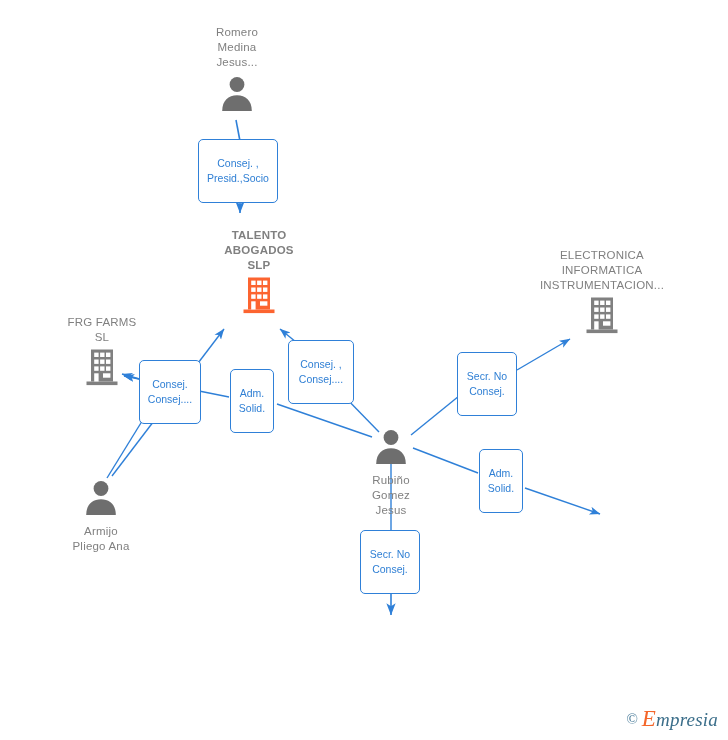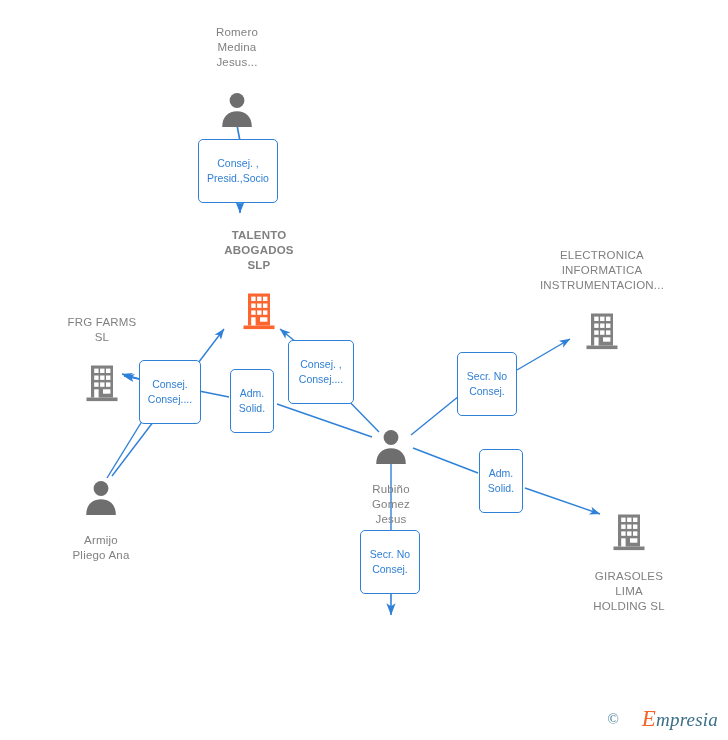--- a/index.html
+++ b/index.html
@@ -26,39 +26,38 @@
     pointer-events: none;
   }
   .node {
     position: absolute;
     width: 130px;
     margin-left: -65px;
     text-align: center;
     display: flex;
     flex-direction: column;
     align-items: center;
-    gap: 16px;
   }
   .node-label {
     font-size: 11.5px;
     line-height: 15px;
     color: #808080;
     letter-spacing: 0.2px;
     white-space: pre-line;
   }
   .node-label.company {
     font-weight: bold;
   }
   .icon-wrap {
     width: 36px;
     height: 38px;
     display: block;
   }
   .node.label-top .icon-wrap { margin-top: 3px; }
-  .node.label-bottom .node-label { margin-top: 2px; }
+  .node.label-bottom .node-label { margin-top: 9px; }
 
   .edge-label {
     position: absolute;
     border: 1px solid #2f80d8;
     border-radius: 5px;
     background: #ffffff;
     color: #2f7fd4;
     font-size: 10.5px;
     line-height: 15px;
     text-align: center;
@@ -79,21 +78,20 @@
     font-size: 15px;
     color: #4d7f9c;
     font-family: "Liberation Serif", serif;
   }
   .wm-text {
     font-family: "Liberation Serif", serif;
     font-style: italic;
     font-size: 19px;
     color: #3b6e8a;
     letter-spacing: 0.2px;
-    margin-left: 19px;
   }
   .wm-text .wm-e {
     color: #f4662a;
     font-size: 23px;
   }
 </style>
 </head>
 <body>
 
 <div id="canvas">
@@ -225,42 +223,20 @@
     <span class="icon-wrap">
       <svg width="36" height="38" viewBox="0 0 36 38">
         <circle cx="18" cy="11.5" r="7.4" fill="#6e6e6e"></circle>
         <path d="M3.2,38 C3.2,27.4 9.4,22.2 18,22.2 C26.6,22.2 32.8,27.4 32.8,38 Z" fill="#6e6e6e"></path>
       </svg>
     </span>
     <div class="node-label">Armijo
 Pliego Ana</div>
   </div>
 
-  <div class="node label-bottom" style="left:629px; top:513px;">
-    <span class="icon-wrap">
-      <svg width="36" height="38" viewBox="0 0 36 38">
-        <rect x="7" y="1.5" width="22" height="32" fill="#808080"></rect>
-        <rect x="2.5" y="33.5" width="31" height="3.6" fill="#808080"></rect>
-        <rect x="10.2" y="4.6" width="4.4" height="4.4" fill="#ffffff"></rect>
-        <rect x="16.1" y="4.6" width="4.4" height="4.4" fill="#ffffff"></rect>
-        <rect x="22" y="4.6" width="4.4" height="4.4" fill="#ffffff"></rect>
-        <rect x="10.2" y="11.5" width="4.4" height="4.4" fill="#ffffff"></rect>
-        <rect x="16.1" y="11.5" width="4.4" height="4.4" fill="#ffffff"></rect>
-        <rect x="22" y="11.5" width="4.4" height="4.4" fill="#ffffff"></rect>
-        <rect x="10.2" y="18.4" width="4.4" height="4.4" fill="#ffffff"></rect>
-        <rect x="16.1" y="18.4" width="4.4" height="4.4" fill="#ffffff"></rect>
-        <rect x="22" y="18.4" width="4.4" height="4.4" fill="#ffffff"></rect>
-        <rect x="10.2" y="25.3" width="4.4" height="8.2" fill="#ffffff"></rect>
-        <rect x="19" y="25.3" width="7.4" height="4.4" fill="#ffffff"></rect>
-      </svg>
-    </span>
-    <div class="node-label">GIRASOLES
-LIMA
-HOLDING  SL</div>
-  </div>
 
 
   <div class="edge-label" style="left:238px; top:171px; width:80px;">Consej. ,
 Presid.,Socio</div>
 
   <div class="edge-label" style="left:170px; top:392px; width:62px;">Consej.
 Consej....</div>
 
   <div class="edge-label" style="left:252px; top:401px; width:44px;">Adm.
 Solid.</div>

